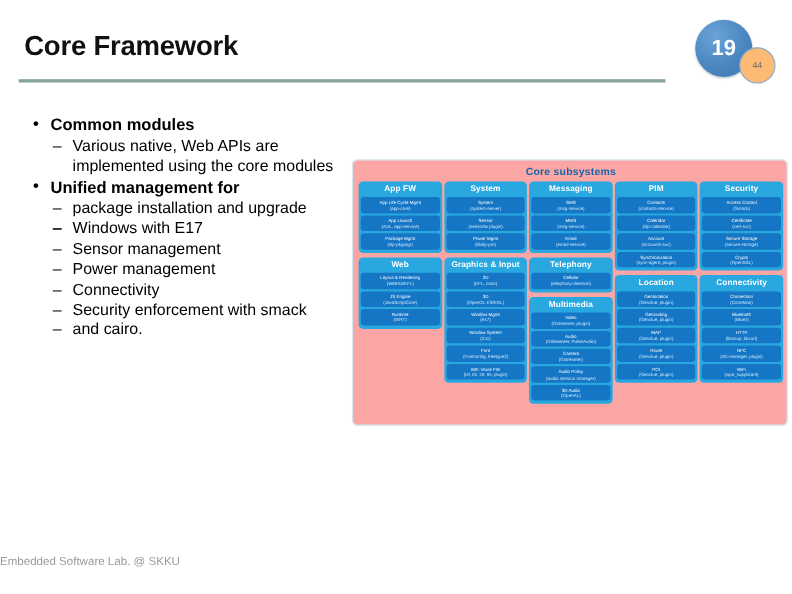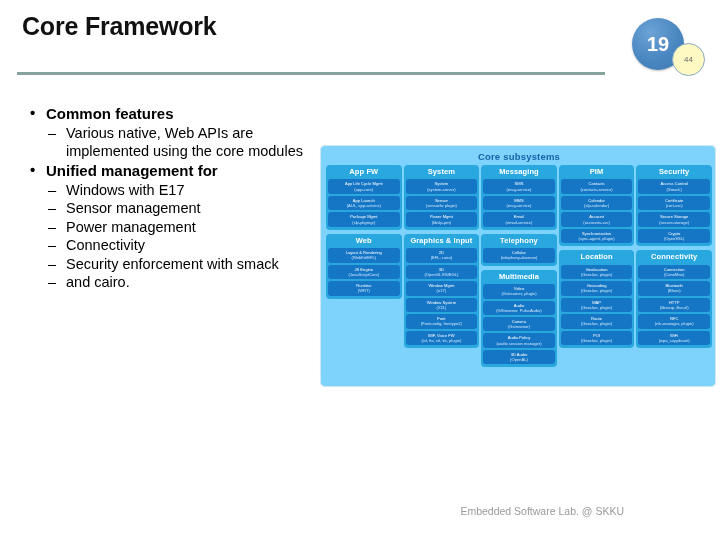--- a/index.html
+++ b/index.html
@@ -3,67 +3,67 @@
 <meta charset="utf-8">
 <style>
   html,body{margin:0;padding:0;}
   body{
     width:720px;height:540px;background:#ffffff;
     font-family:"Liberation Sans", sans-serif;
     color:#000;overflow:hidden;position:relative;
   }
   
   #slide-title{
-    position:absolute;left:22px;top:12px;
+    position:absolute;left:22px;top:28px;
     font-size:25px;font-weight:bold;letter-spacing:-0.2px;
     color:#111;
   }
   #title-rule{
     position:absolute;left:17px;top:72px;width:588px;height:3px;
     background:#87a39e;
   }
   
   #badge-group{position:absolute;left:624px;top:12px;width:90px;height:66px;}
   #badge-big{
     position:absolute;left:8px;top:6px;width:52px;height:52px;border-radius:50%;
     background:radial-gradient(circle at 35% 28%, #6ba3d6 0%, #4a86c0 55%, #3f79b2 100%);
     box-shadow:0 1px 2px rgba(0,0,0,.25);
     display:flex;align-items:center;justify-content:center;
     color:#fff;font-size:20px;font-weight:bold;
   }
   #badge-small{
     position:absolute;left:48px;top:31px;width:31px;height:31px;border-radius:50%;
-    background:#fef9c3;border:1px solid #8aa9c4;
+    background:#fdba74;border:1px solid #8aa9c4;
     display:flex;align-items:center;justify-content:center;
     color:#6b6b6b;font-size:8px;
   }
   
   #body-text{
     position:absolute;left:24px;top:104px;width:310px;
     font-size:14.5px;line-height:1.27;
   }
   .lvl1{
     position:relative;padding-left:22px;font-weight:bold;font-size:15px;
     margin-bottom:1px;
   }
   .lvl1 .mk{position:absolute;left:6px;top:-1px;font-size:15px;}
   .lvl2{
     position:relative;padding-left:42px;font-weight:normal;font-size:14.5px;
     margin-bottom:0px;
   }
   .lvl2 .mk{position:absolute;left:24px;top:0px;}
   
   #footer{
-    position:absolute;left:0;top:505px;width:624px;text-align:right;
+    position:absolute;left:0;top:505px;width:624px;text-align:left;
     font-size:10.5px;color:#9a9a9a;
   }
   
   #diagram{
     position:absolute;left:320px;top:145px;width:396px;height:242px;
-    background:#7dd3fc;border:1px solid #cfe9f4;border-radius:5px;
+    background:#fca5a5;border:1px solid #cfe9f4;border-radius:5px;
     box-sizing:border-box;padding:4px 3px 5px 5px;
     box-shadow:0 0 1px rgba(0,0,0,.1);
   }
   #diagram-title{
     text-align:center;color:#1664a8;font-weight:bold;font-size:9.5px;
     letter-spacing:.2px;margin:1px 0 3px 0;
   }
   #grid{display:flex;gap:2px;height:214px;}
   .col{flex:1;display:flex;flex-direction:column;gap:4px;min-width:0;}
   .group{
@@ -86,24 +86,24 @@
 
 <div id="slide-title">Core Framework</div>
 <div id="title-rule"></div>
 
 <div id="badge-group">
   <div id="badge-big">19</div>
   <div id="badge-small">44</div>
 </div>
 
 <div id="body-text">
-    <div class="lvl1"><span class="mk">•</span><span>Common features</span></div>
+    <div class="lvl1"><span class="mk">•</span><span>Common modules</span></div>
     <div class="lvl2"><span class="mk">–</span><span>Various native, Web APIs are implemented using the core modules</span></div>
     <div class="lvl1"><span class="mk">•</span><span>Unified management for</span></div>
-    <div class="lvl2"><span class="mk">–</span></div>
+    <div class="lvl2"><span class="mk">–</span><span>package installation and upgrade</span></div>
     <div class="lvl2"><span class="mk">–</span></div>
     <div class="lvl2"><span class="mk">–</span><span>Windows with E17</span></div>
     <div class="lvl2"><span class="mk">–</span><span>Sensor management</span></div>
     <div class="lvl2"><span class="mk">–</span><span>Power management</span></div>
     <div class="lvl2"><span class="mk">–</span><span>Connectivity</span></div>
     <div class="lvl2"><span class="mk">–</span><span>Security enforcement with smack</span></div>
     <div class="lvl2"><span class="mk">–</span><span>and cairo.</span></div>
   </div>
 
 <div id="diagram">

